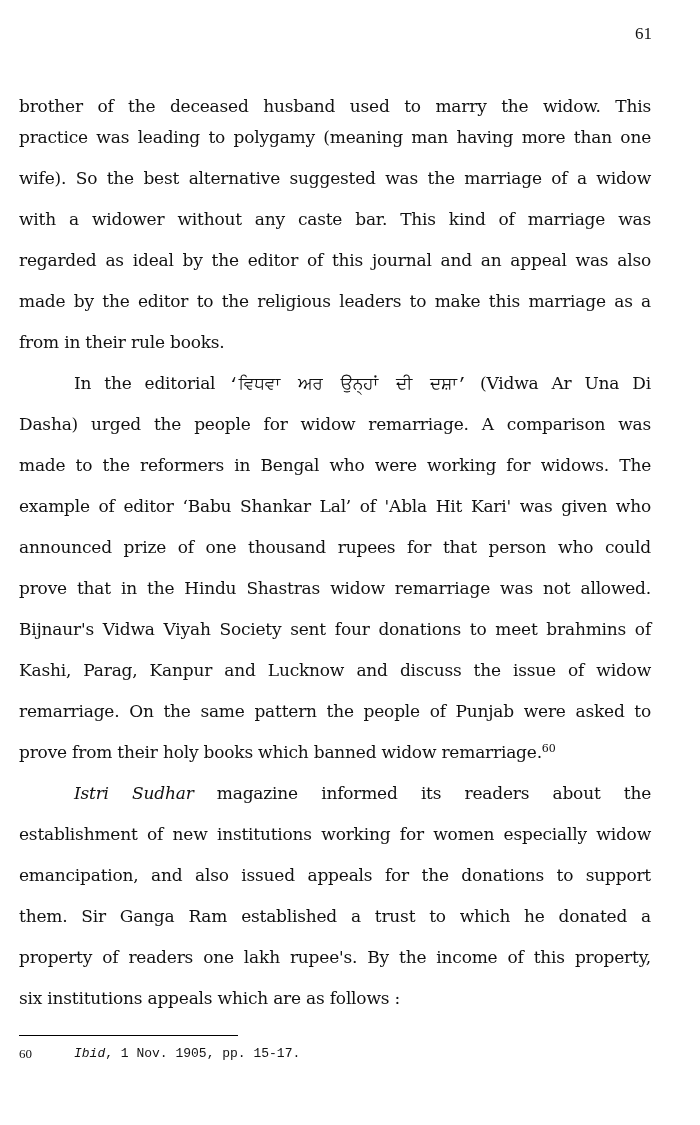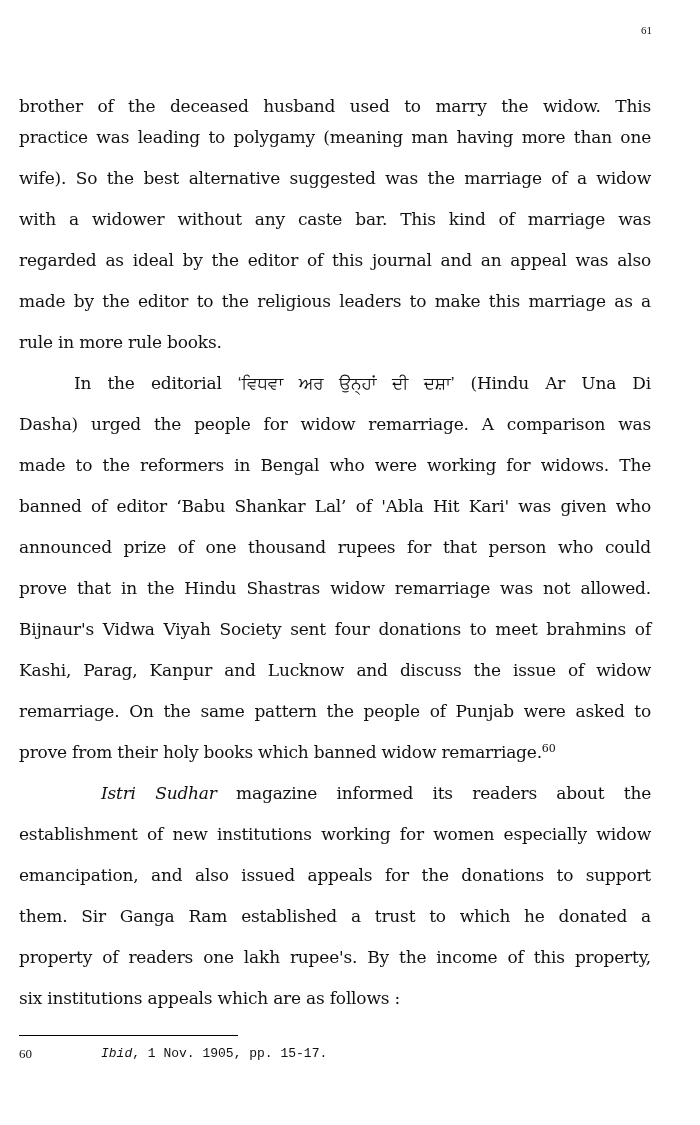--- a/index.html
+++ b/index.html
@@ -1,45 +1,45 @@
 <!DOCTYPE html>
 <html><head>
 <meta charset="utf-8">
 <style>
   html, body { margin: 0; padding: 0; background: #ffffff; }
   body { width: 700px; height: 1125px; position: relative; overflow: hidden; color: #111; }
-  .page-number { position: absolute; top: 24px; right: 48px; font-family: "Liberation Serif", serif; font-size: 11px; text-align: right; }
+  .page-number { position: absolute; top: 24px; right: 48px; font-family: "Liberation Serif", serif; font-size: 17px; text-align: right; }
   .line { position: absolute; left: 19px; width: 632px; font-family: "DejaVu Serif", serif; font-size: 17px; line-height: 20px; white-space: nowrap; text-align: justify; text-align-last: justify; letter-spacing: -0.2px; }
   .line.last { text-align-last: left; }
   .line.indent { left: 74px; width: 577px; }
-  .gur { font-family: Liberation Sans, sans-serif; font-size: 17px; }
+  .gur { font-family: Liberation Mono, monospace; font-size: 17px; }
   sup { font-size: 11px; vertical-align: 6px; line-height: 0; }
   .rule { position: absolute; left: 19px; top: 1035px; width: 219px; height: 1px; background: #000; }
   .fn { position: absolute; top: 1046px; font-family: "Liberation Serif", serif; font-size: 13px; }
   .fn-num { left: 19px; }
   .fn-text { left: 74px; font-family: Liberation Mono, monospace; }
-  i { font-style: italic; margin-left: 27px; }
+  i { font-style: italic; }
 </style>
 </head>
 <body>
 
 <div class="page-number">61</div>
 
 <div class="line" style="top:96px">brother of the deceased husband used to marry the widow. This</div>
 <div class="line" style="top:127px">practice was leading to polygamy (meaning man having more than one</div>
 <div class="line" style="top:168px">wife).  So the best alternative suggested was the marriage of a widow</div>
 <div class="line" style="top:209px">with a widower without any caste bar.  This kind of marriage was</div>
 <div class="line" style="top:250px">regarded as ideal by the editor of this journal and an appeal was also</div>
 <div class="line" style="top:291px">made by the editor to the religious leaders to make this marriage as a</div>
-<div class="line last" style="top:332px">rule in more rule books.</div>
+<div class="line last" style="top:332px">from in their rule books.</div>
 
-<div class="line indent" style="top:373px"><span>In the editorial </span><span class="gur">‘ਵਿਧਵਾ ਅਰ ਉਨ੍ਹਾਂ ਦੀ ਦਸ਼ਾ’</span><span> (Hindu Ar Una Di</span></div>
+<div class="line indent" style="top:373px"><span>In the editorial </span><span class="gur">‘ਵਿਧਵਾ ਅਰ ਉਨ੍ਹਾਂ ਦੀ ਦਸ਼ਾ’</span><span> (Vidwa Ar Una Di</span></div>
 <div class="line" style="top:414px">Dasha) urged the people for widow remarriage.  A comparison was</div>
 <div class="line" style="top:455px">made to the reformers in Bengal who were working for widows. The</div>
-<div class="line" style="top:496px">banned of editor ‘Babu Shankar Lal’ of 'Abla Hit Kari' was given who</div>
+<div class="line" style="top:496px">example of editor ‘Babu Shankar Lal’ of 'Abla Hit Kari' was given who</div>
 <div class="line" style="top:537px">announced prize of one thousand rupees for that person who could</div>
 <div class="line" style="top:578px">prove that in the Hindu Shastras widow remarriage was not allowed.</div>
 <div class="line" style="top:619px">Bijnaur's Vidwa Viyah Society sent four donations to meet brahmins of</div>
 <div class="line" style="top:660px">Kashi, Parag, Kanpur and Lucknow and discuss the issue of widow</div>
 <div class="line" style="top:701px">remarriage.  On the same pattern the people of Punjab were asked to</div>
 <div class="line last" style="top:742px"><span>prove from their holy books which banned widow remarriage.</span><sup>60</sup></div>
 
 <div class="line indent" style="top:783px"><i>Istri Sudhar</i><span> magazine informed its readers about the</span></div>
 <div class="line" style="top:824px">establishment of new institutions working for women especially widow</div>
 <div class="line" style="top:865px">emancipation, and also issued appeals for the donations to support</div>

